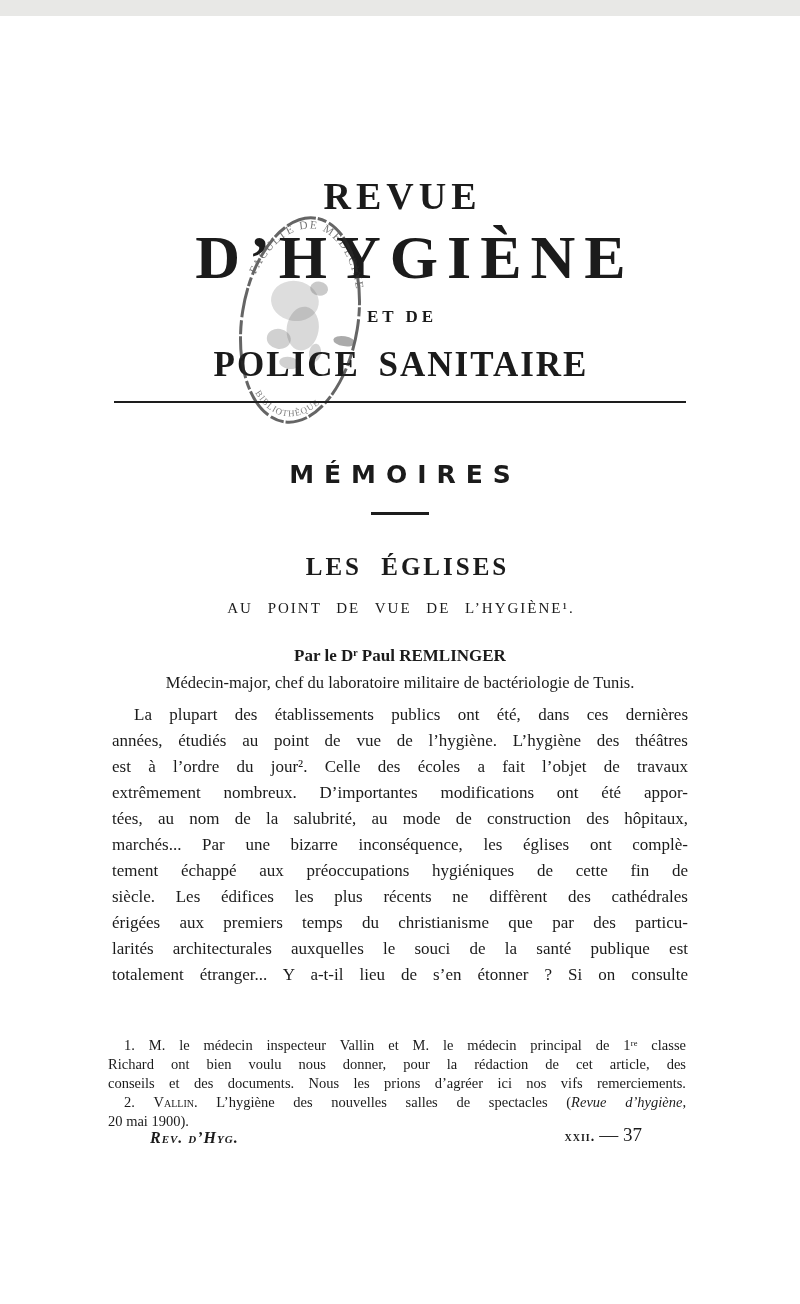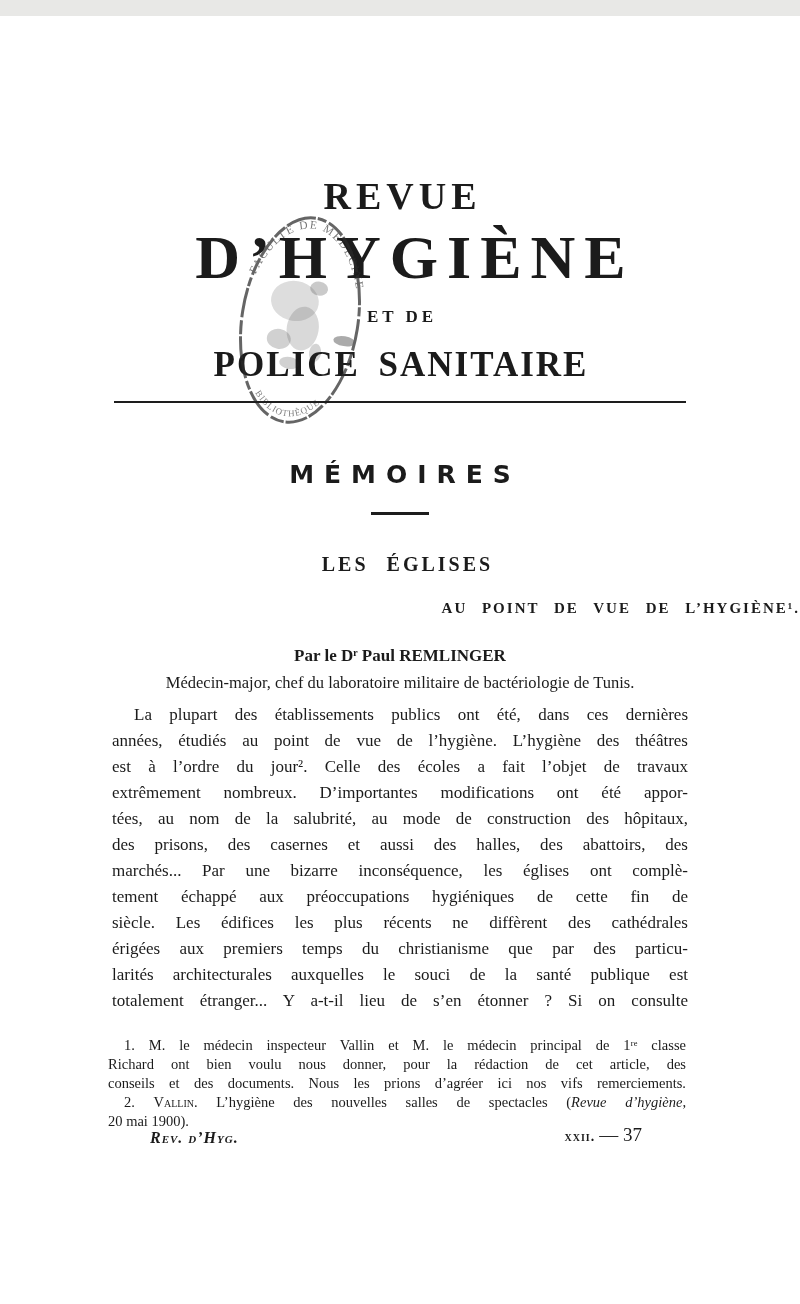--- a/index.html
+++ b/index.html
@@ -23,22 +23,22 @@
 
   .stamp-wrap { position:absolute; left:212px; top:186px; width:180px; height:240px; pointer-events:none; }
 
   .memoires-title {
     top:444px;
     font-family:"DejaVu Sans","Liberation Sans",sans-serif;
     font-weight:700; font-size:25px; letter-spacing:10px; text-indent:10px;
   }
   .memoires-rule { position:absolute; top:496px; left:371px; width:58px; height:3px; background:#1d1d1d; }
 
-  .article-title    { top:537px; font-size:20px; font-weight:700; letter-spacing:3px; word-spacing:10px; text-indent:3px;padding-left:12px; }
-  .article-subtitle { top:584px; font-size:15px; font-weight:700; letter-spacing:2px; word-spacing:9px; text-indent:2px;text-align:right; }
+  .article-title    { top:537px; font-size:25px; font-weight:700; letter-spacing:3px; word-spacing:10px; text-indent:3px;padding-left:12px; }
+  .article-subtitle { top:584px; font-size:15px; font-weight:400; letter-spacing:2px; word-spacing:9px; text-indent:2px; }
   .article-byline   { top:630px; font-size:17px; font-weight:700; }
   .article-affil    { top:657px; font-size:16.5px; }
 
   .article-body {
     position:absolute; top:686px; left:112px; width:576px;
     font-size:17px;
   }
   .body-line { text-align:justify; text-align-last:justify; line-height:26px; height:26px; overflow:hidden; }
   .body-line.indent { text-indent:22px; }
 
@@ -105,21 +105,20 @@
   <div class="centered article-subtitle">AU POINT DE VUE DE L’HYGIÈNE¹.</div>
   <div class="centered article-byline">Par le Dʳ Paul REMLINGER</div>
   <div class="centered article-affil">Médecin-major, chef du laboratoire militaire de bactériologie de Tunis.</div>
 
   <div class="article-body">
     <div class="body-line indent">La plupart des établissements publics ont été, dans ces dernières</div>
     <div class="body-line">années, étudiés au point de vue de l’hygiène. L’hygiène des théâtres</div>
     <div class="body-line">est à l’ordre du jour². Celle des écoles a fait l’objet de travaux</div>
     <div class="body-line">extrêmement nombreux. D’importantes modifications ont été appor-</div>
     <div class="body-line">tées, au nom de la salubrité, au mode de construction des hôpitaux,</div>
-    <div class="body-line">des prisons, des casernes et aussi des halles, des abattoirs, des</div>
     <div class="body-line">marchés... Par une bizarre inconséquence, les églises ont complè-</div>
     <div class="body-line">tement échappé aux préoccupations hygiéniques de cette fin de</div>
     <div class="body-line">siècle. Les édifices les plus récents ne diffèrent des cathédrales</div>
     <div class="body-line">érigées aux premiers temps du christianisme que par des particu-</div>
     <div class="body-line">larités architecturales auxquelles le souci de la santé publique est</div>
     <div class="body-line">totalement étranger... Y a-t-il lieu de s’en étonner ? Si on consulte</div>
   </div>
 
   <div class="footnotes">
     <div class="fn-line indent">1. M. le médecin inspecteur Vallin et M. le médecin principal de 1ʳᵉ classe</div>

